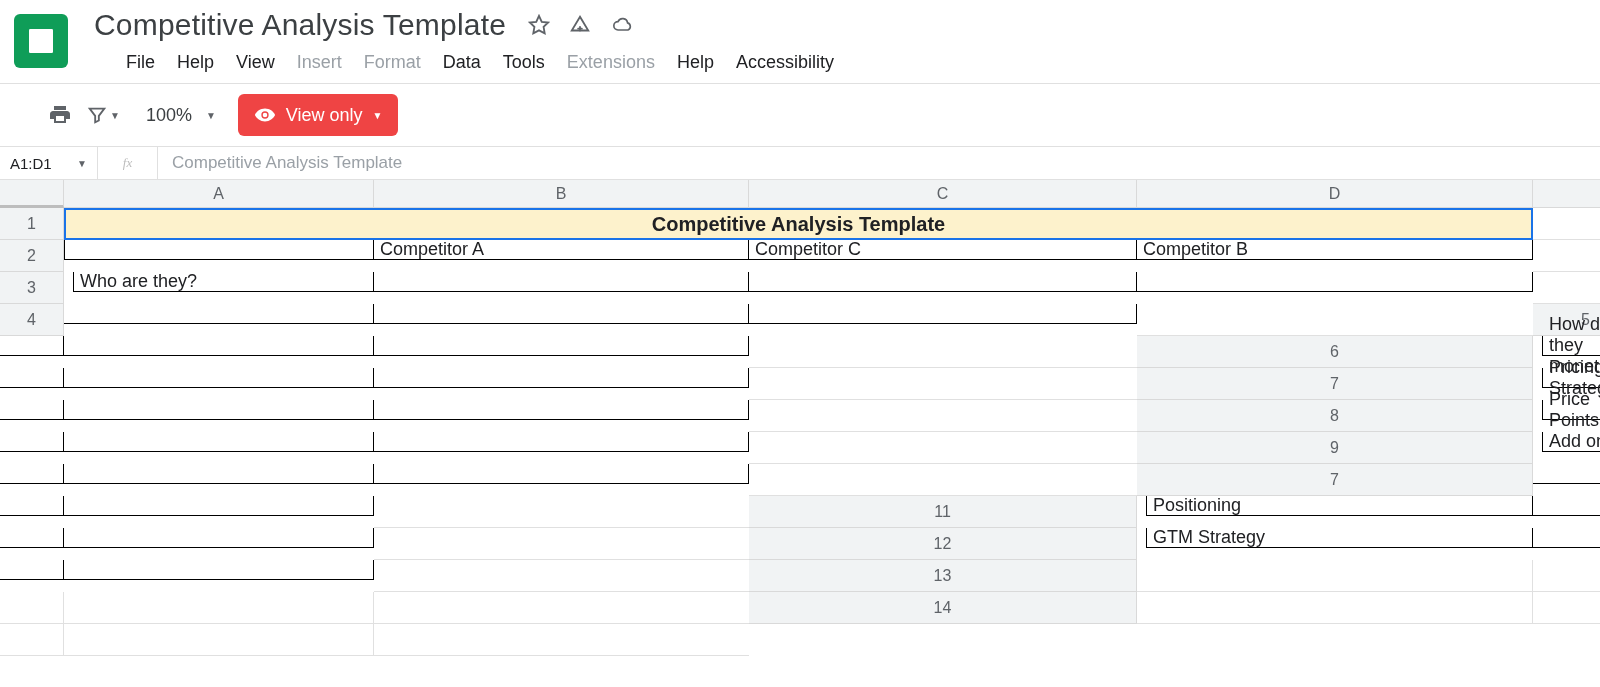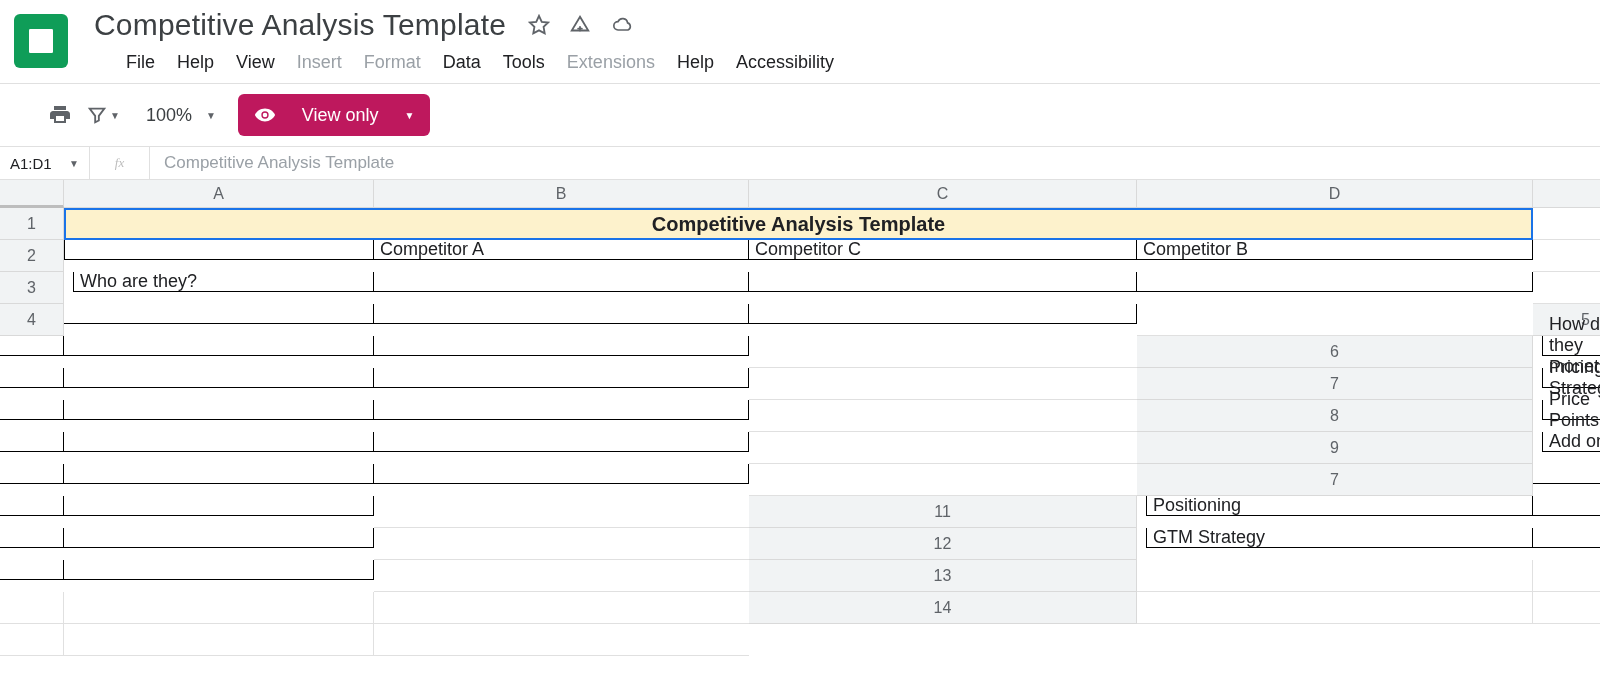--- a/index.html
+++ b/index.html
@@ -35,32 +35,32 @@
   .divider { border-bottom: 1px solid #e0e0e0; width: 100%; }
   
   .toolbar {
     display: flex; align-items: center; gap: 14px;
     padding: 10px 14px 10px 48px;
   }
   .tool-icon { color: #5f6368; display:flex; align-items:center; cursor:pointer; }
   .filter-group { display:flex; align-items:center; gap:2px; }
   .zoom { display:flex; align-items:center; gap:14px; font-size:18px; color:#3c4043; margin-left:12px; cursor:pointer; }
   .view-btn {
-    background:#be185d; color:#fff; border-radius:6px;
-    display:flex; align-items:center; gap:26px;
+    background:#ef4444; color:#fff; border-radius:6px;
+    display:flex; align-items:center; gap:10px;
     padding:10px 16px; font-size:18px; font-weight:500;
     cursor:pointer; margin-left:8px;
   }
   .view-btn svg { fill:#fff; }
   
   .formula-bar {
     display:flex; align-items:stretch; border-top:1px solid #e0e0e0; border-bottom:1px solid #e0e0e0;
     height:34px;
   }
-  .name-box { width:90px; display:flex; align-items:center; justify-content:space-between; padding:0 10px; font-size:15px; border-right:1px solid #e0e0e0; }
+  .name-box { width:98px; display:flex; align-items:center; justify-content:space-between; padding:0 10px; font-size:15px; border-right:1px solid #e0e0e0; }
   .name-box .dd { color:#5f6368; font-size:10px; }
   .fx-box { width:60px; display:flex; align-items:center; justify-content:center; color:#bdbdbd; font-style:italic; font-family: "Times New Roman", serif; font-size:13px; border-right:1px solid #e0e0e0; }
   .formula-text { flex:1; display:flex; align-items:center; padding-left:14px; color:#9aa0a6; font-size:17px; }
   
   .grid { display:grid; grid-template-columns: 64px 310px 375px 388px 396px 1fr; }
   .col-head, .row-head {
     background:#f1f3f4; border-right:1px solid #d9d9d9; border-bottom:1px solid #d9d9d9;
     display:flex; align-items:center; justify-content:center; font-size:16px; color:#5f6368;
     height:28px;
   }

